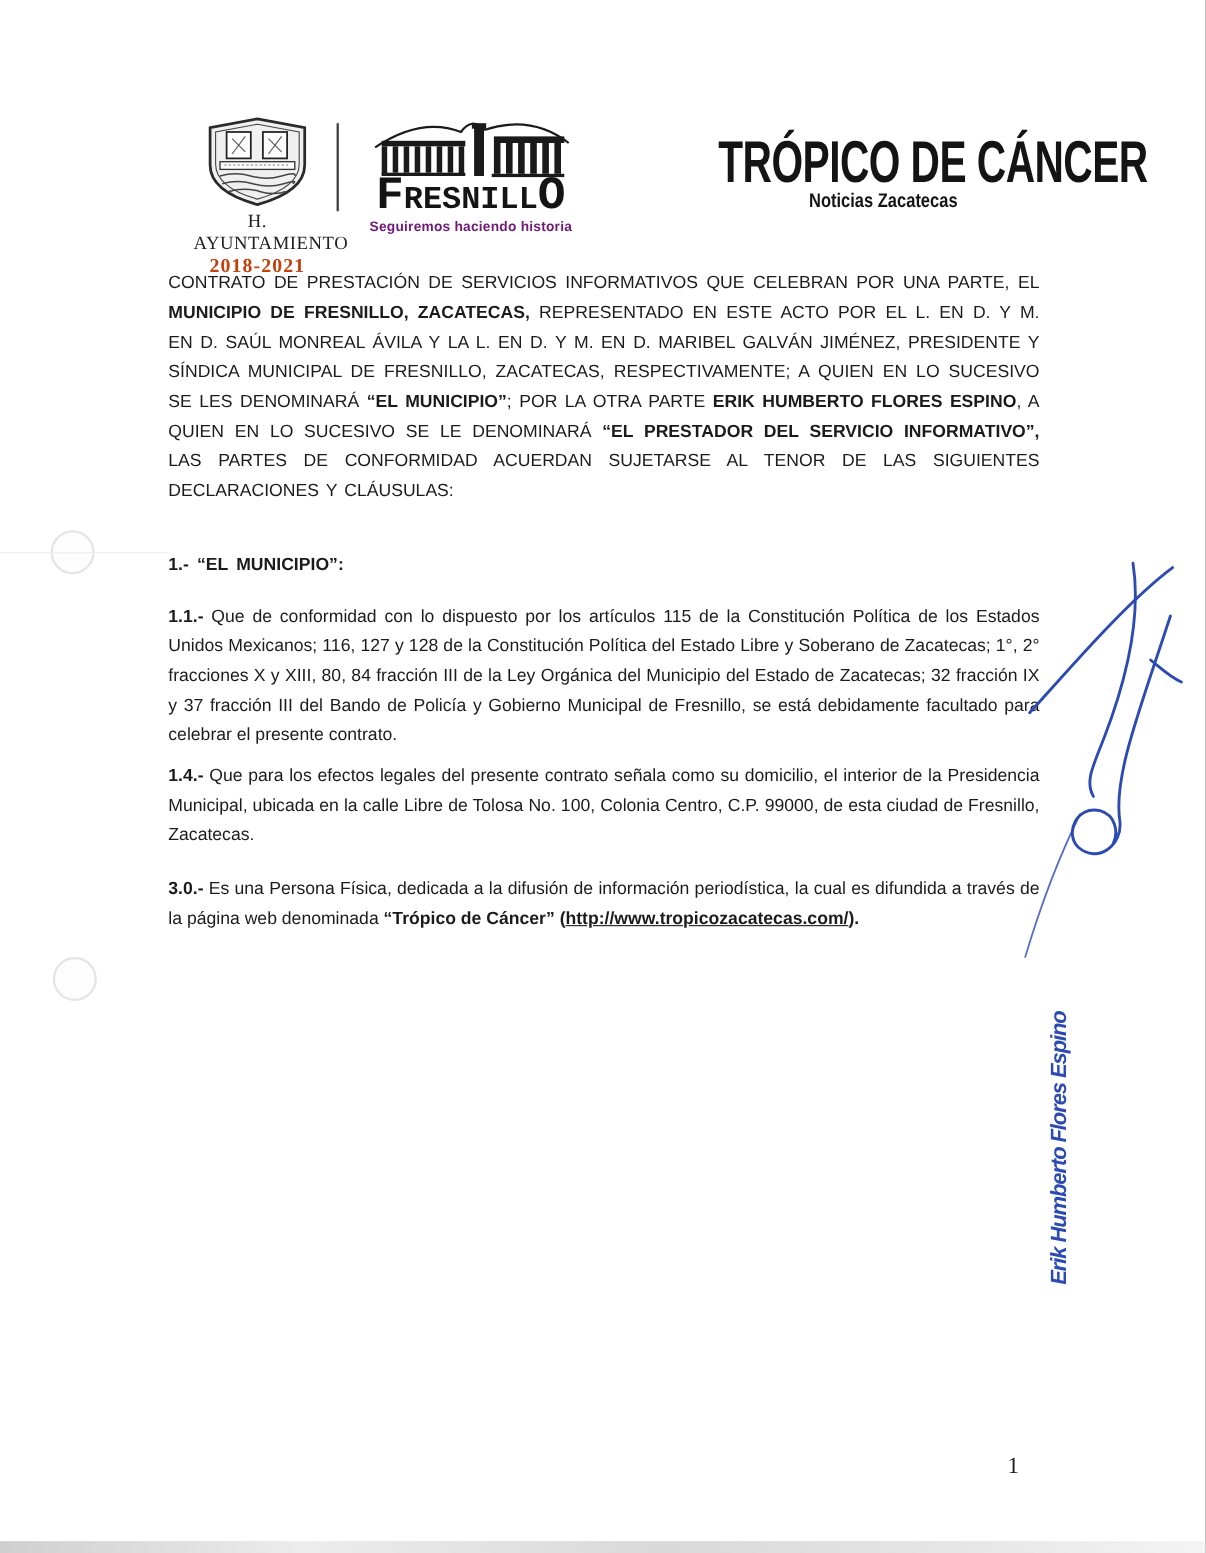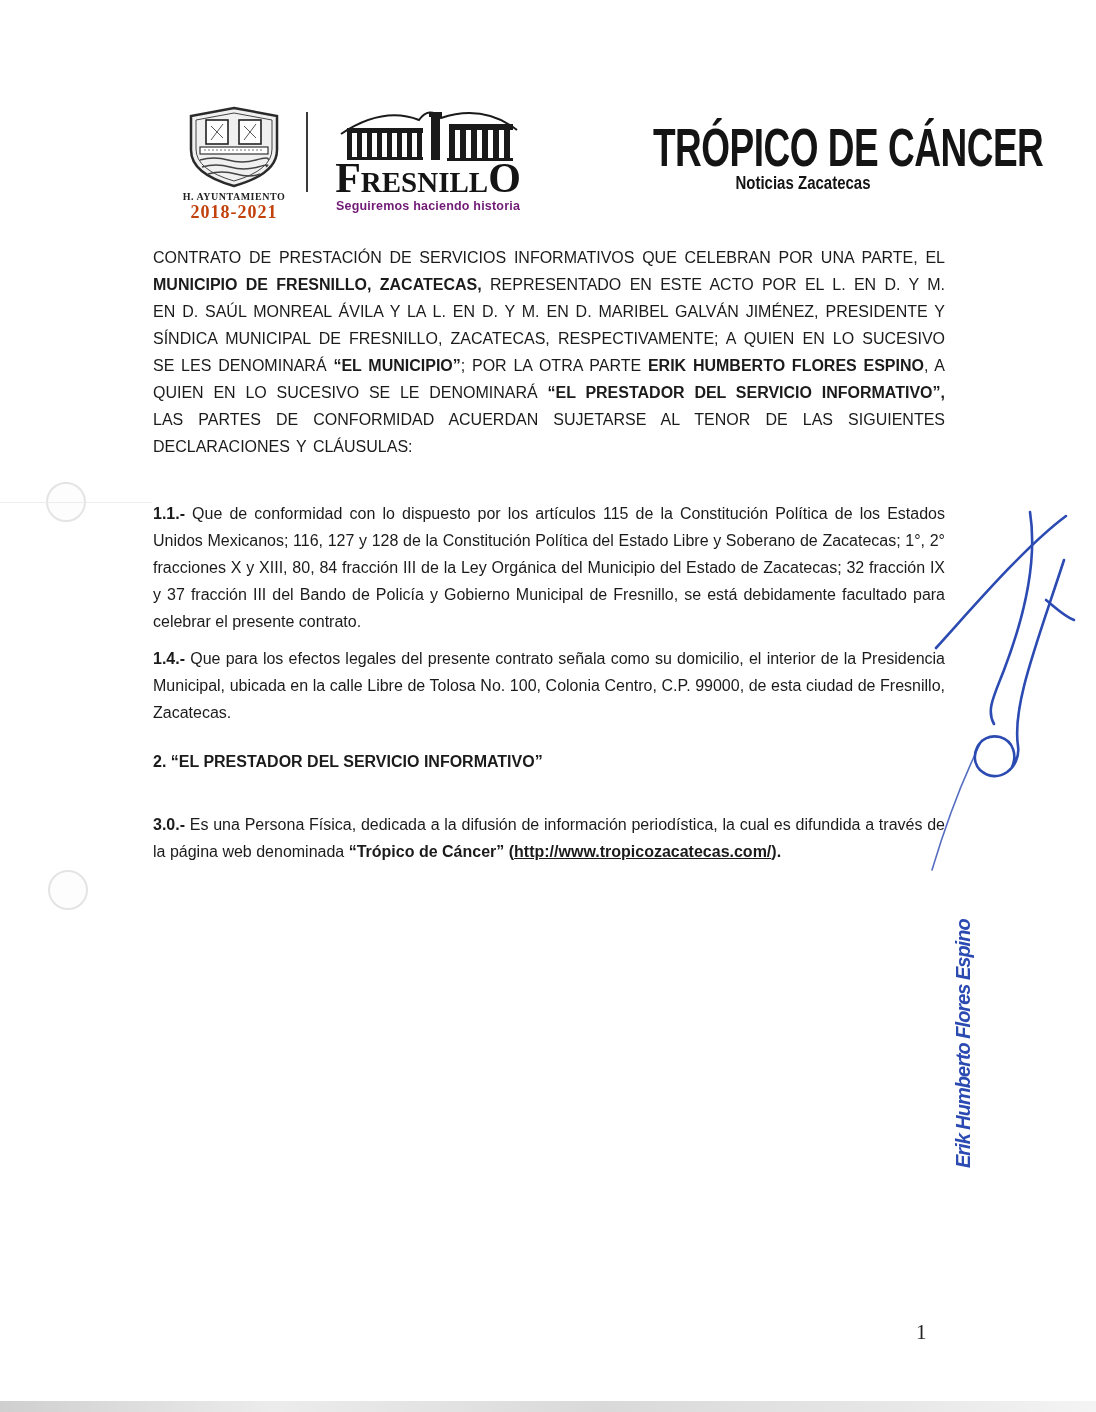--- a/index.html
+++ b/index.html
@@ -4,26 +4,26 @@
 <style>
   html,body{margin:0;padding:0;background:#888;}
   .page{
     position:relative;width:1096px;height:1412px;background:#ffffff;
     font-family:"Liberation Sans",sans-serif;color:#1b1b1b;overflow:hidden;
     margin:0 auto;
   }
   
   .crest-block{position:absolute;left:176px;top:106px;width:116px;text-align:center;}
   .crest-block svg{display:block;margin:0 auto;}
-  .crest-l1{font-family:"Liberation Serif",serif;font-weight:bold;font-size:10px;letter-spacing:.5px;margin-top:3px;color:#222;}
+  .crest-l1{font-family:"Liberation Serif",serif;font-weight:normal;font-size:17px;letter-spacing:.5px;margin-top:3px;color:#222;}
   .crest-l2{font-family:"Liberation Serif",serif;font-weight:bold;font-size:18px;letter-spacing:1px;color:#c2410c;}
   .vdiv{position:absolute;left:306px;top:112px;width:2px;height:80px;background:#3a3a3a;}
   .fres-block{position:absolute;left:326px;top:104px;width:204px;text-align:center;}
   .fres-block svg{display:block;margin:0 auto;}
-  .fres-word{font-family:Liberation Serif, serif;font-weight:bold;font-size:42px;line-height:40px;font-variant:small-caps;letter-spacing:0px;color:#141414;margin-top:-4px;}
+  .fres-word{font-family:Liberation Mono, monospace;font-weight:bold;font-size:42px;line-height:40px;font-variant:small-caps;letter-spacing:0px;color:#141414;margin-top:-4px;}
   .fres-tag{font-size:12.5px;font-weight:bold;letter-spacing:.2px;color:#701a75;margin-top:1px;}
   .trop-block{position:absolute;left:653px;top:118px;width:300px;text-align:center;}
   .trop-word{display:inline-block;font-weight:bold;font-size:37px;letter-spacing:-.5px;transform:scaleY(1.45);transform-origin:top center;color:#141414;white-space:nowrap;}
   .trop-tag{display:inline-block;font-weight:bold;font-size:15px;transform:scaleY(1.2);color:#141414;margin-top:14px;}
   
   .bodycol{position:absolute;left:153px;top:244px;width:792px;font-size:22px;line-height:27px;text-align:justify;}
   .bodycol p,.bodycol h2,.bodycol h3{margin:0;padding:0;font-size:16px;line-height:27px;}
   .intro{margin-bottom:40px !important;word-spacing:2px;}
   .decl{text-align:center;font-weight:bold;letter-spacing:7px;margin-bottom:24px !important;}
   .h-sec1{font-weight:bold;text-align:left;margin-bottom:20px !important;word-spacing:3px;}
@@ -116,23 +116,23 @@
 
     <div class="trop-block">
       <div class="trop-word">TRÓPICO DE CÁNCER</div><br>
       <div class="trop-tag">Noticias Zacatecas</div>
     </div>
 
   </header>
 
   <main class="bodycol">
     <p class="intro"><span>CONTRATO DE PRESTACIÓN DE SERVICIOS INFORMATIVOS QUE CELEBRAN POR UNA PARTE, EL </span><span class="b">MUNICIPIO DE FRESNILLO, ZACATECAS,</span><span> REPRESENTADO EN ESTE ACTO POR EL L. EN D. Y M. EN D. SAÚL MONREAL ÁVILA Y LA L. EN D. Y M. EN D. MARIBEL GALVÁN JIMÉNEZ, PRESIDENTE Y SÍNDICA MUNICIPAL DE FRESNILLO, ZACATECAS, RESPECTIVAMENTE; A QUIEN EN LO SUCESIVO SE LES DENOMINARÁ </span><span class="b">“EL MUNICIPIO”</span><span>; POR LA OTRA PARTE </span><span class="b">ERIK HUMBERTO FLORES ESPINO</span><span>, A QUIEN EN LO SUCESIVO SE LE DENOMINARÁ </span><span class="b">“EL PRESTADOR DEL SERVICIO INFORMATIVO”,</span><span> LAS PARTES DE CONFORMIDAD ACUERDAN SUJETARSE AL TENOR DE LAS SIGUIENTES DECLARACIONES Y CLÁUSULAS:</span></p>
+    <h3 class="h-sec1">1.- “EL MUNICIPIO”:</h3>
     <p class="p11"><span class="b">1.1.-</span><span> Que de conformidad con lo dispuesto por los artículos 115 de la Constitución Política de los Estados Unidos Mexicanos; 116, 127 y 128 de la Constitución Política del Estado Libre y Soberano de Zacatecas; 1°, 2° fracciones X y XIII, 80, 84 fracción III de la Ley Orgánica del Municipio del Estado de Zacatecas; 32 fracción IX y 37 fracción III del Bando de Policía y Gobierno Municipal de Fresnillo, se está debidamente facultado para celebrar el presente contrato.</span></p>
     <p class="p14"><span class="b">1.4.-</span><span> Que para los efectos legales del presente contrato señala como su domicilio, el interior de la Presidencia Municipal, ubicada en la calle Libre de Tolosa No. 100, Colonia Centro, C.P. 99000,  de esta ciudad de Fresnillo, Zacatecas.</span></p>
-    <h3 class="h-sec2">2. “EL PRESTADOR DEL SERVICIO INFORMATIVO”</h3>
     <p class="p21"><span class="b">3.0.-</span><span> Es una Persona Física, dedicada a la difusión de información periodística, la cual es difundida a través de la página web denominada </span><span class="b">“Trópico de Cáncer”</span><span> </span><span class="b">(</span><span class="b u">http://www.tropicozacatecas.com/</span><span class="b">)</span><span class="b">.</span></p>
   </main>
 
   <svg class="sig-flourish" width="165" height="370" viewBox="0 0 165 370">
     <g fill="none" stroke="#2b4ab2" stroke-width="2.6" stroke-linecap="round">
       <path d="M18 140 C50 105 105 40 148 8"></path>
       <path d="M112 4 C120 55 104 115 86 162 C76 188 68 202 76 216"></path>
       <path d="M146 52 C118 138 94 198 100 238 C103 260 80 278 62 262 C50 250 60 224 82 229 C96 233 99 248 94 259"></path>
       <path d="M128 92 C138 100 146 108 156 112"></path>
       <path d="M64 232 C44 272 26 322 14 362" stroke-width="1.6" opacity="0.8"></path>

